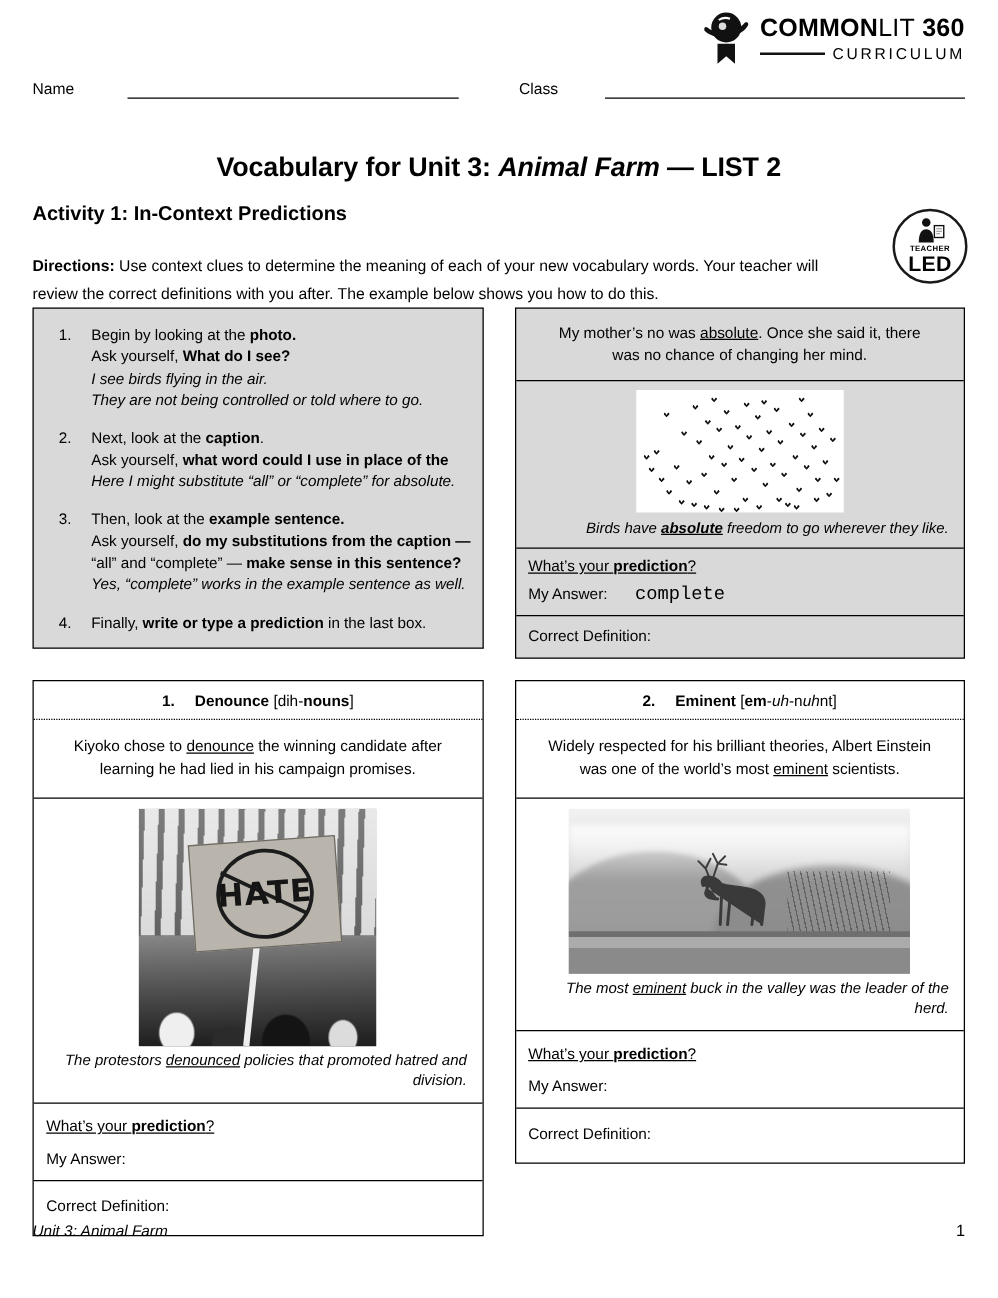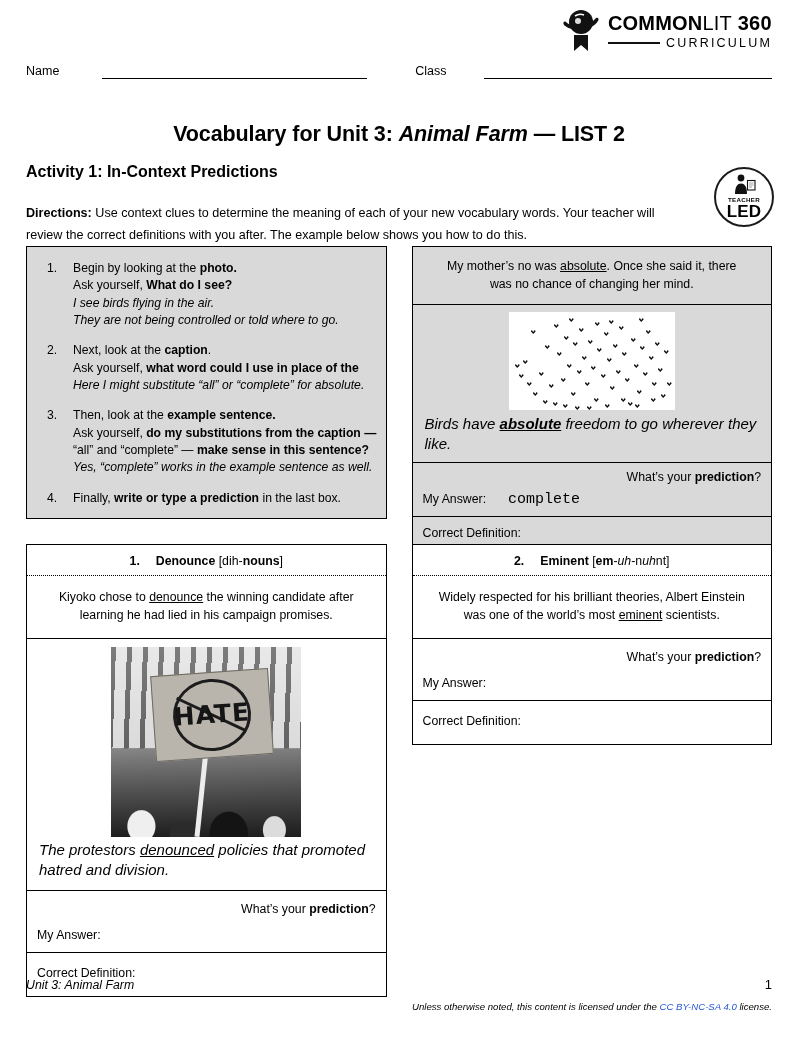--- a/index.html
+++ b/index.html
@@ -101,27 +101,27 @@
   .card-head b { font-weight: 700; }
   .card-head i { font-style: italic; }
   .card-sentence {
     text-align: center; font-size: 12.3px; line-height: 1.5;
     padding: 10px 22px 10px; border-bottom: 1.3px solid #000;
   }
   .card-sentence u { text-decoration: underline; }
   .photo-cell { border-bottom: 1.3px solid #000; padding: 7px 6px 3px; }
   .photo-frame { display: flex; justify-content: center; }
   .caption {
-    text-align: left; font-style: italic; font-size: 15px;
+    text-align: right; font-style: italic; font-size: 12px;
     padding: 4px 6px 5px; line-height: 1.35;
   }
   .caption u { text-decoration: underline; font-weight: 700; }
   .caption .plainu { font-weight: 400; }
   .pred-cell { border-bottom: 1.3px solid #000; padding: 7px 10px 8px; }
-  .pred-q { text-align: right; font-size: 12.3px; }
+  .pred-q { text-align: left; font-size: 12.3px; text-decoration: underline; }
   .pred-q b { font-weight: 700; }
   .pred-ans { font-size: 12.3px; margin-top: 7px; display: flex; align-items: baseline; gap: 22px; }
   .ans-written { font-family: Liberation Mono, monospace; font-size: 15px; }
   .def-cell { padding: 9px 10px 10px; font-size: 12.3px; }
 
   
   .vhead { padding: 9px 6px 7px; }
   .vhead .idx { font-weight: 700; margin-right: 16px; }
   .vsentence { padding: 12px 18px 13px; }
   .vphoto { padding: 8px 6px 4px; }
@@ -417,30 +417,45 @@
                 <span class="ans-written"></span>
               </div>
             </div>
             <div class="def-cell vdef"><span>Correct Definition:</span></div>
           </div>
         </div>
         <div class="col">
           <div class="panel white card">
             <div class="card-head vhead"><span class="idx">2.</span><b>Eminent</b> <span><span>[</span><b>em</b><span>-</span><i>uh</i><span>-n</span><i>uh</i><span>nt]</span></span></div>
             <div class="card-sentence vsentence"><span>Widely respected for his brilliant theories, Albert Einstein was one of the world’s most </span><u>eminent</u><span> scientists.</span></div>
+            <div class="photo-cell vphoto">
+              <div class="photo-frame">
+                <div class="img-deer">
+                  <div class="hill-l"></div>
+                  <div class="hill-r"></div>
+                  <div class="mist"></div>
+                  <div class="brush"></div>
+                  <div class="ground"></div>
+                  <svg class="stag" viewBox="0 0 84 70">
+                    <path d="M24 26 L20 16 M20 16 L14 10 M20 16 L24 8 M26 24 L30 12 M30 12 L36 6 M30 12 L26 4 M30 12 L37 13" stroke="#3c3c3c" stroke-width="1.6" fill="none" stroke-linecap="round"></path>
+                    <path d="M18 30 C16 26,18 23,22 23 C26 23,30 25,33 29 C38 31,48 31,56 33 C64 35,68 39,68 45 L66 62 M60 44 L58 62 M40 41 L38 62 M33 40 L32 62 M22 30 L20 36 C20 40,24 41,30 41" fill="#3a3a3a" stroke="#3a3a3a" stroke-width="2.4" stroke-linecap="round" stroke-linejoin="round"></path>
+                  </svg>
+                </div>
+              </div>
+              <div class="caption vcaption"><i>The most </i><u class="plainu"><i>eminent</i></u><i> buck in the valley was the leader of the herd.</i></div>
+            </div>
             <div class="pred-cell vpred">
               <div class="pred-q"><span>What’s your </span><b>prediction</b><span>?</span></div>
               <div class="pred-ans">
                 <span>My Answer:</span>
                 <span class="ans-written"></span>
               </div>
             </div>
             <div class="def-cell vdef"><span>Correct Definition:</span></div>
           </div>
         </div>
       </div>
   </div>
 
   <div class="foot-unit">Unit 3: Animal Farm</div>
   <div class="foot-page">1</div>
-  <div class="foot-lic"><span>Unless otherwise noted, this content is licensed under the </span><a href="#" style="color: rgb(36, 87, 214);">CC BY-NC-SA 4.0</a><span> license.</span></div>
 
 </div>
 
 </body></html>

